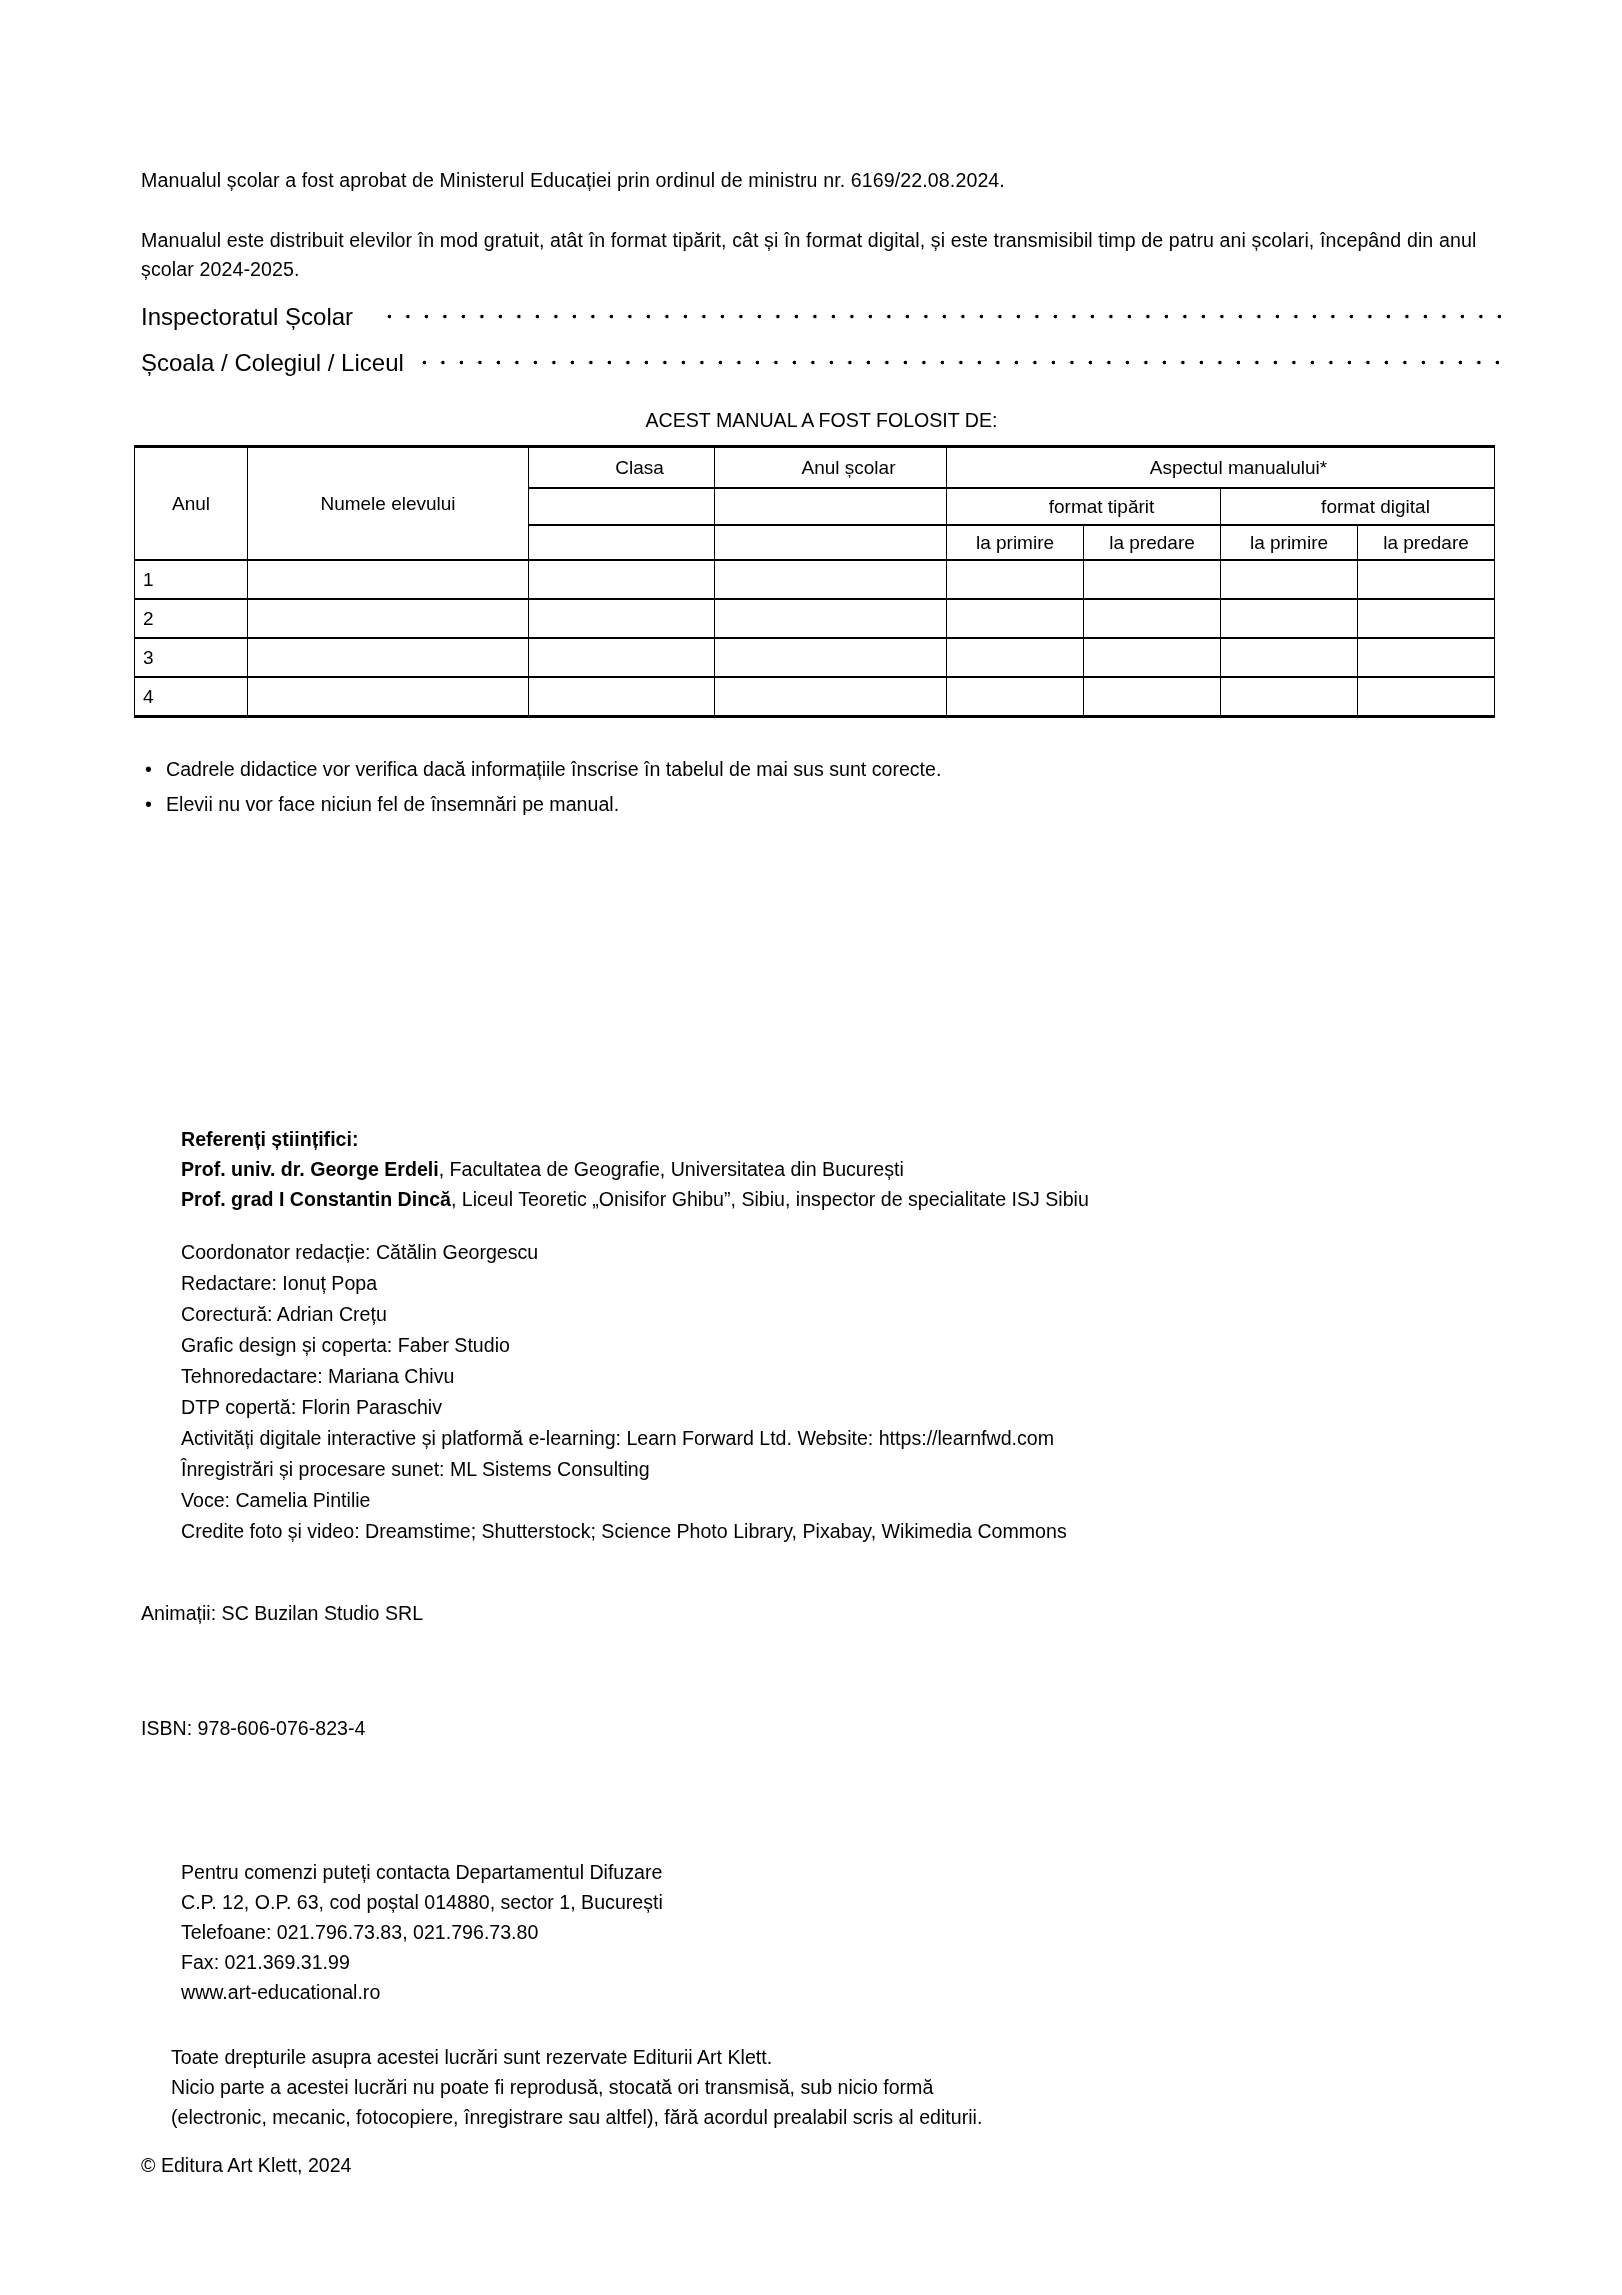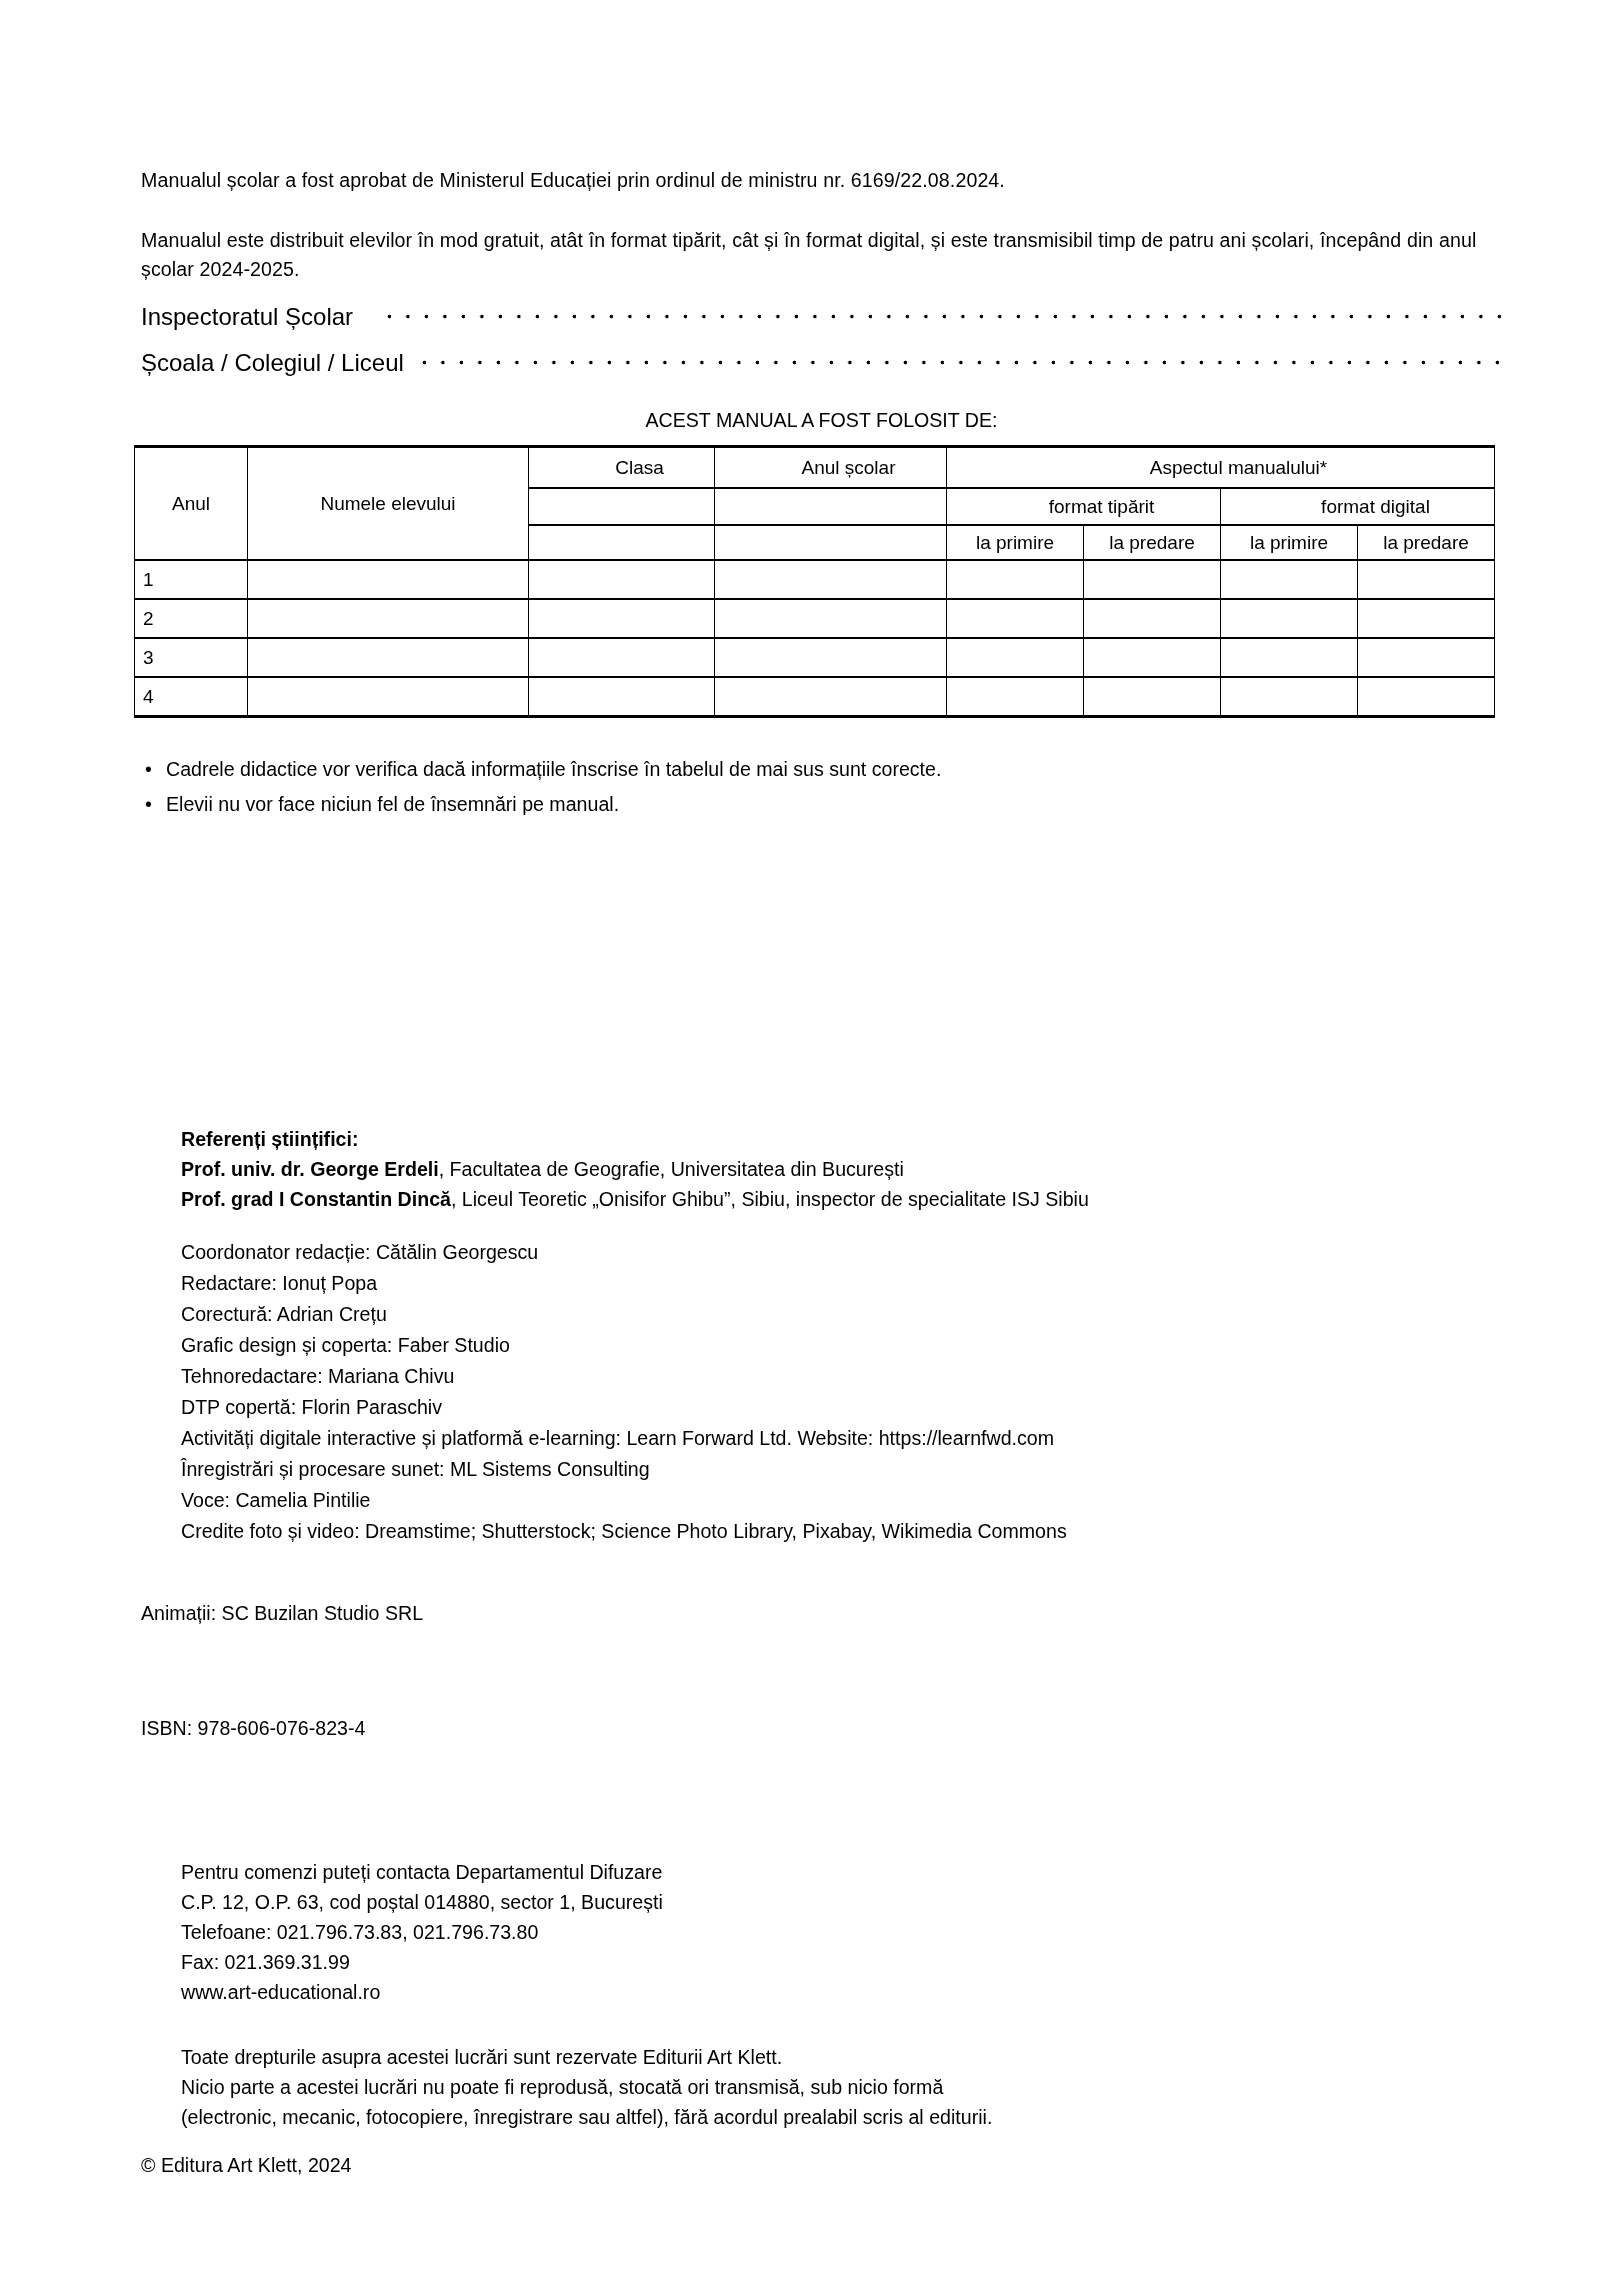--- a/index.html
+++ b/index.html
@@ -182,21 +182,21 @@
   #contact {
     position: absolute;
     left: 141px;
     top: 1857px;
     width: 1361px;
     font-size: 19.6px;
     line-height: 30px;
   }
   #rights {
     position: absolute;
-    left: 141px;
+    left: 131px;
     top: 2042px;
     width: 1361px;
     font-size: 19.6px;
     line-height: 30px;
   }
   #copyright {
     position: absolute;
     left: 141px;
     top: 2150px;
     width: 1361px;

